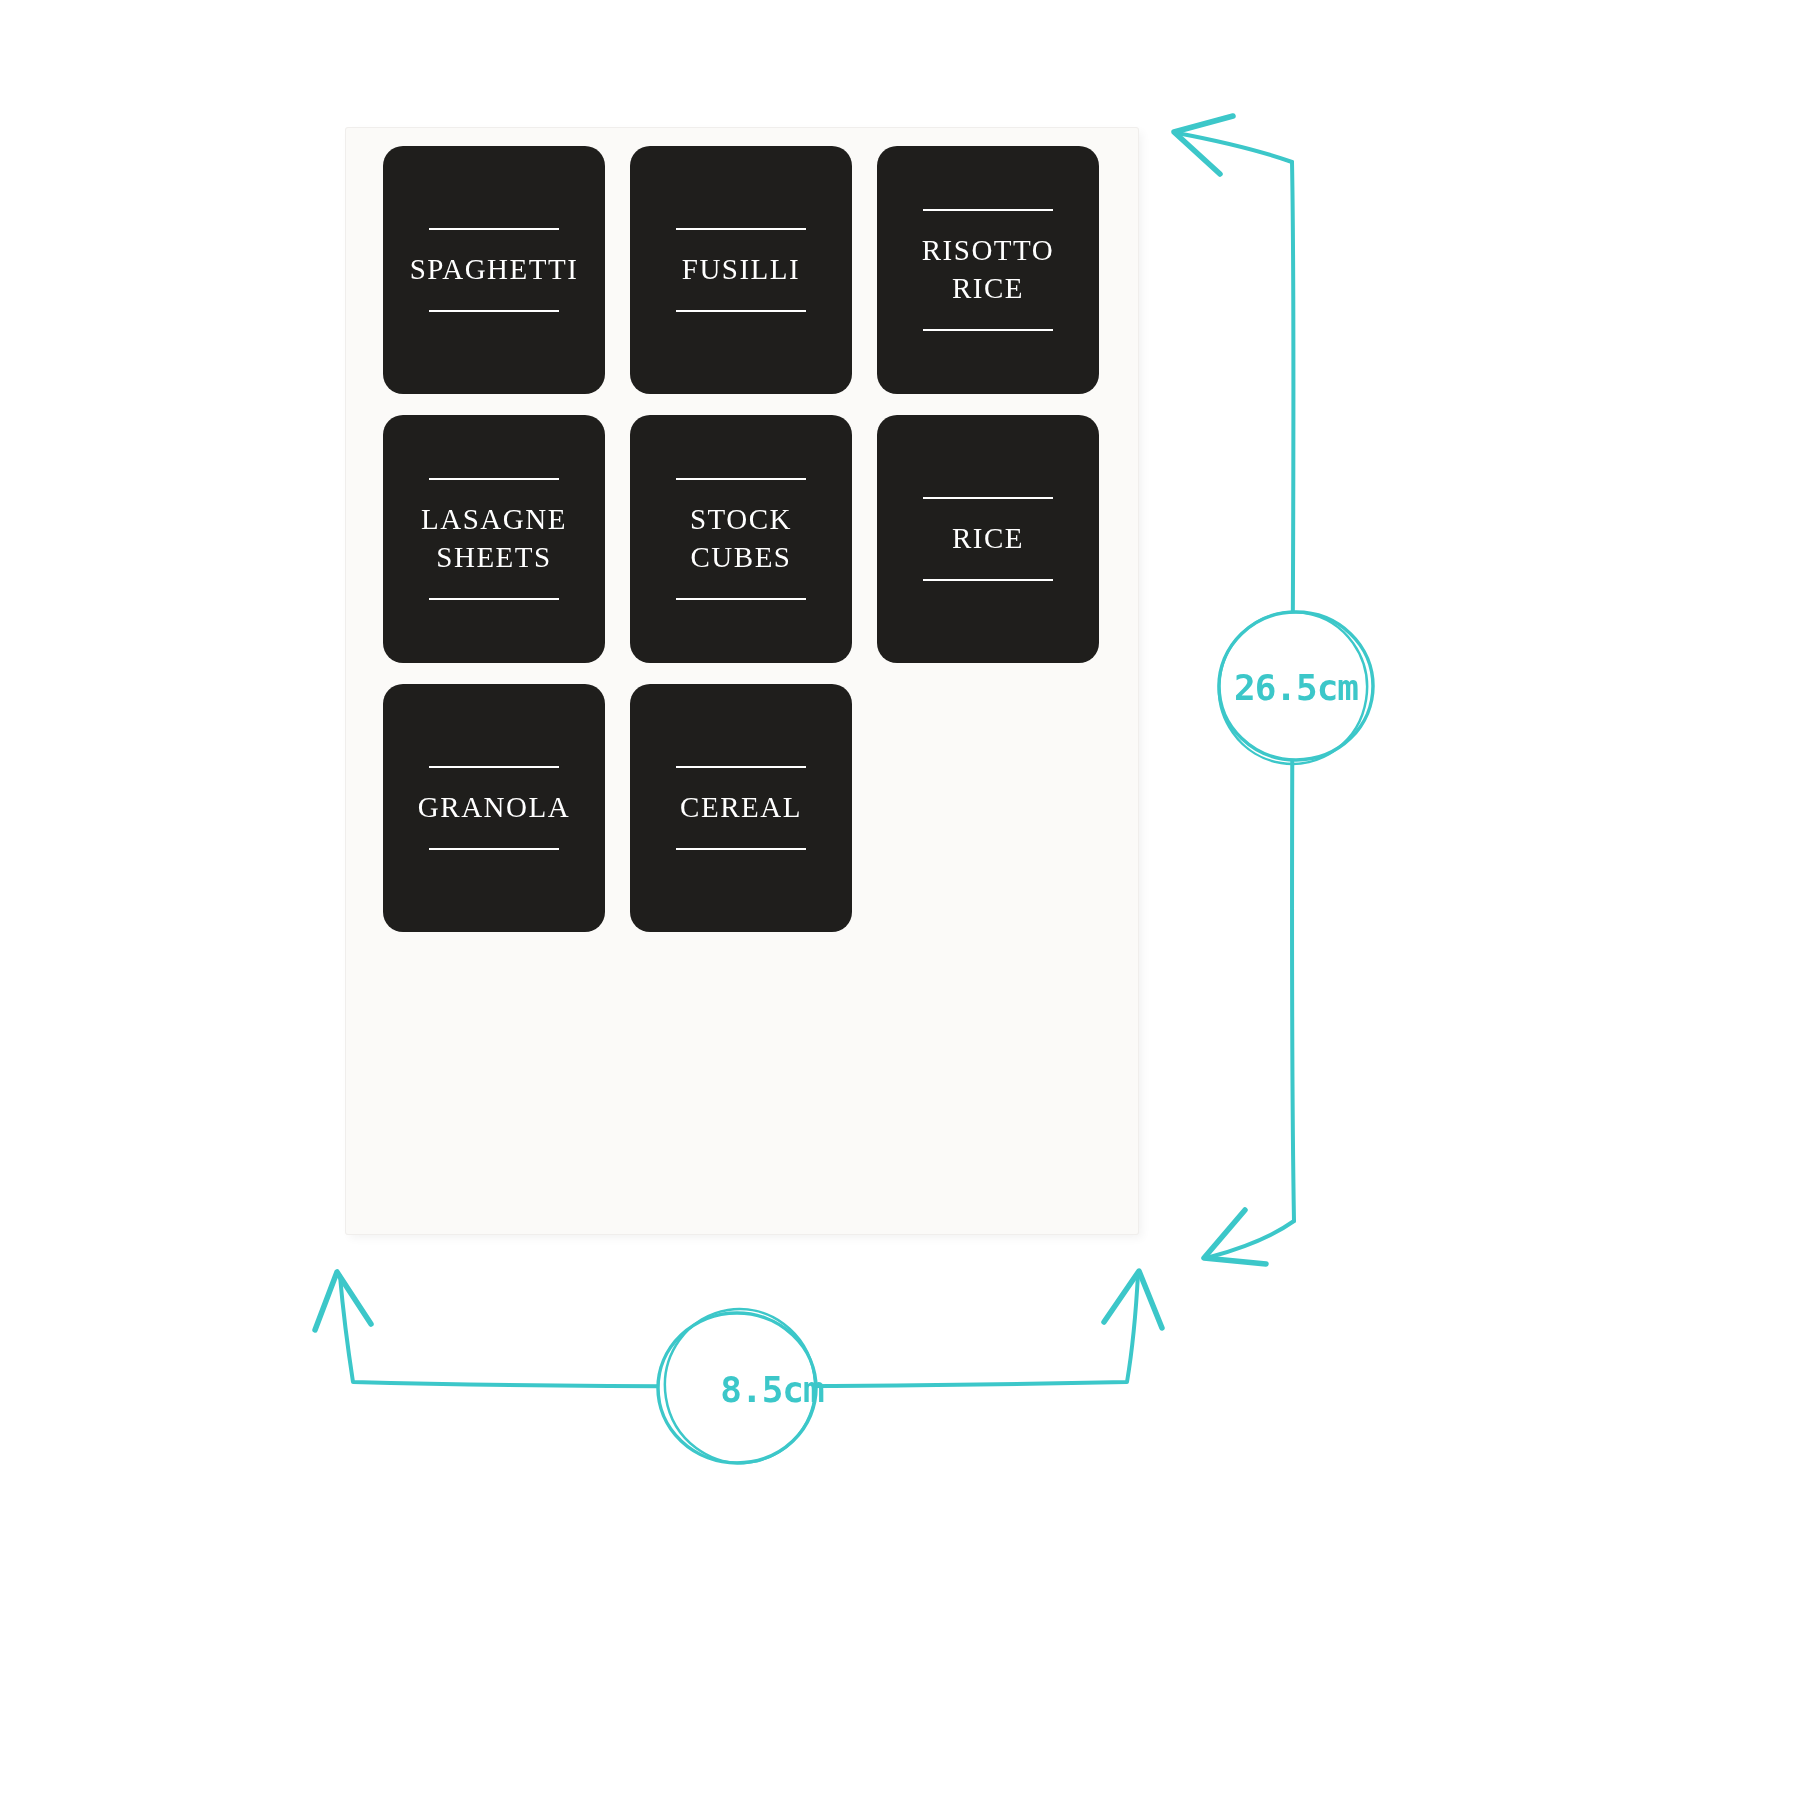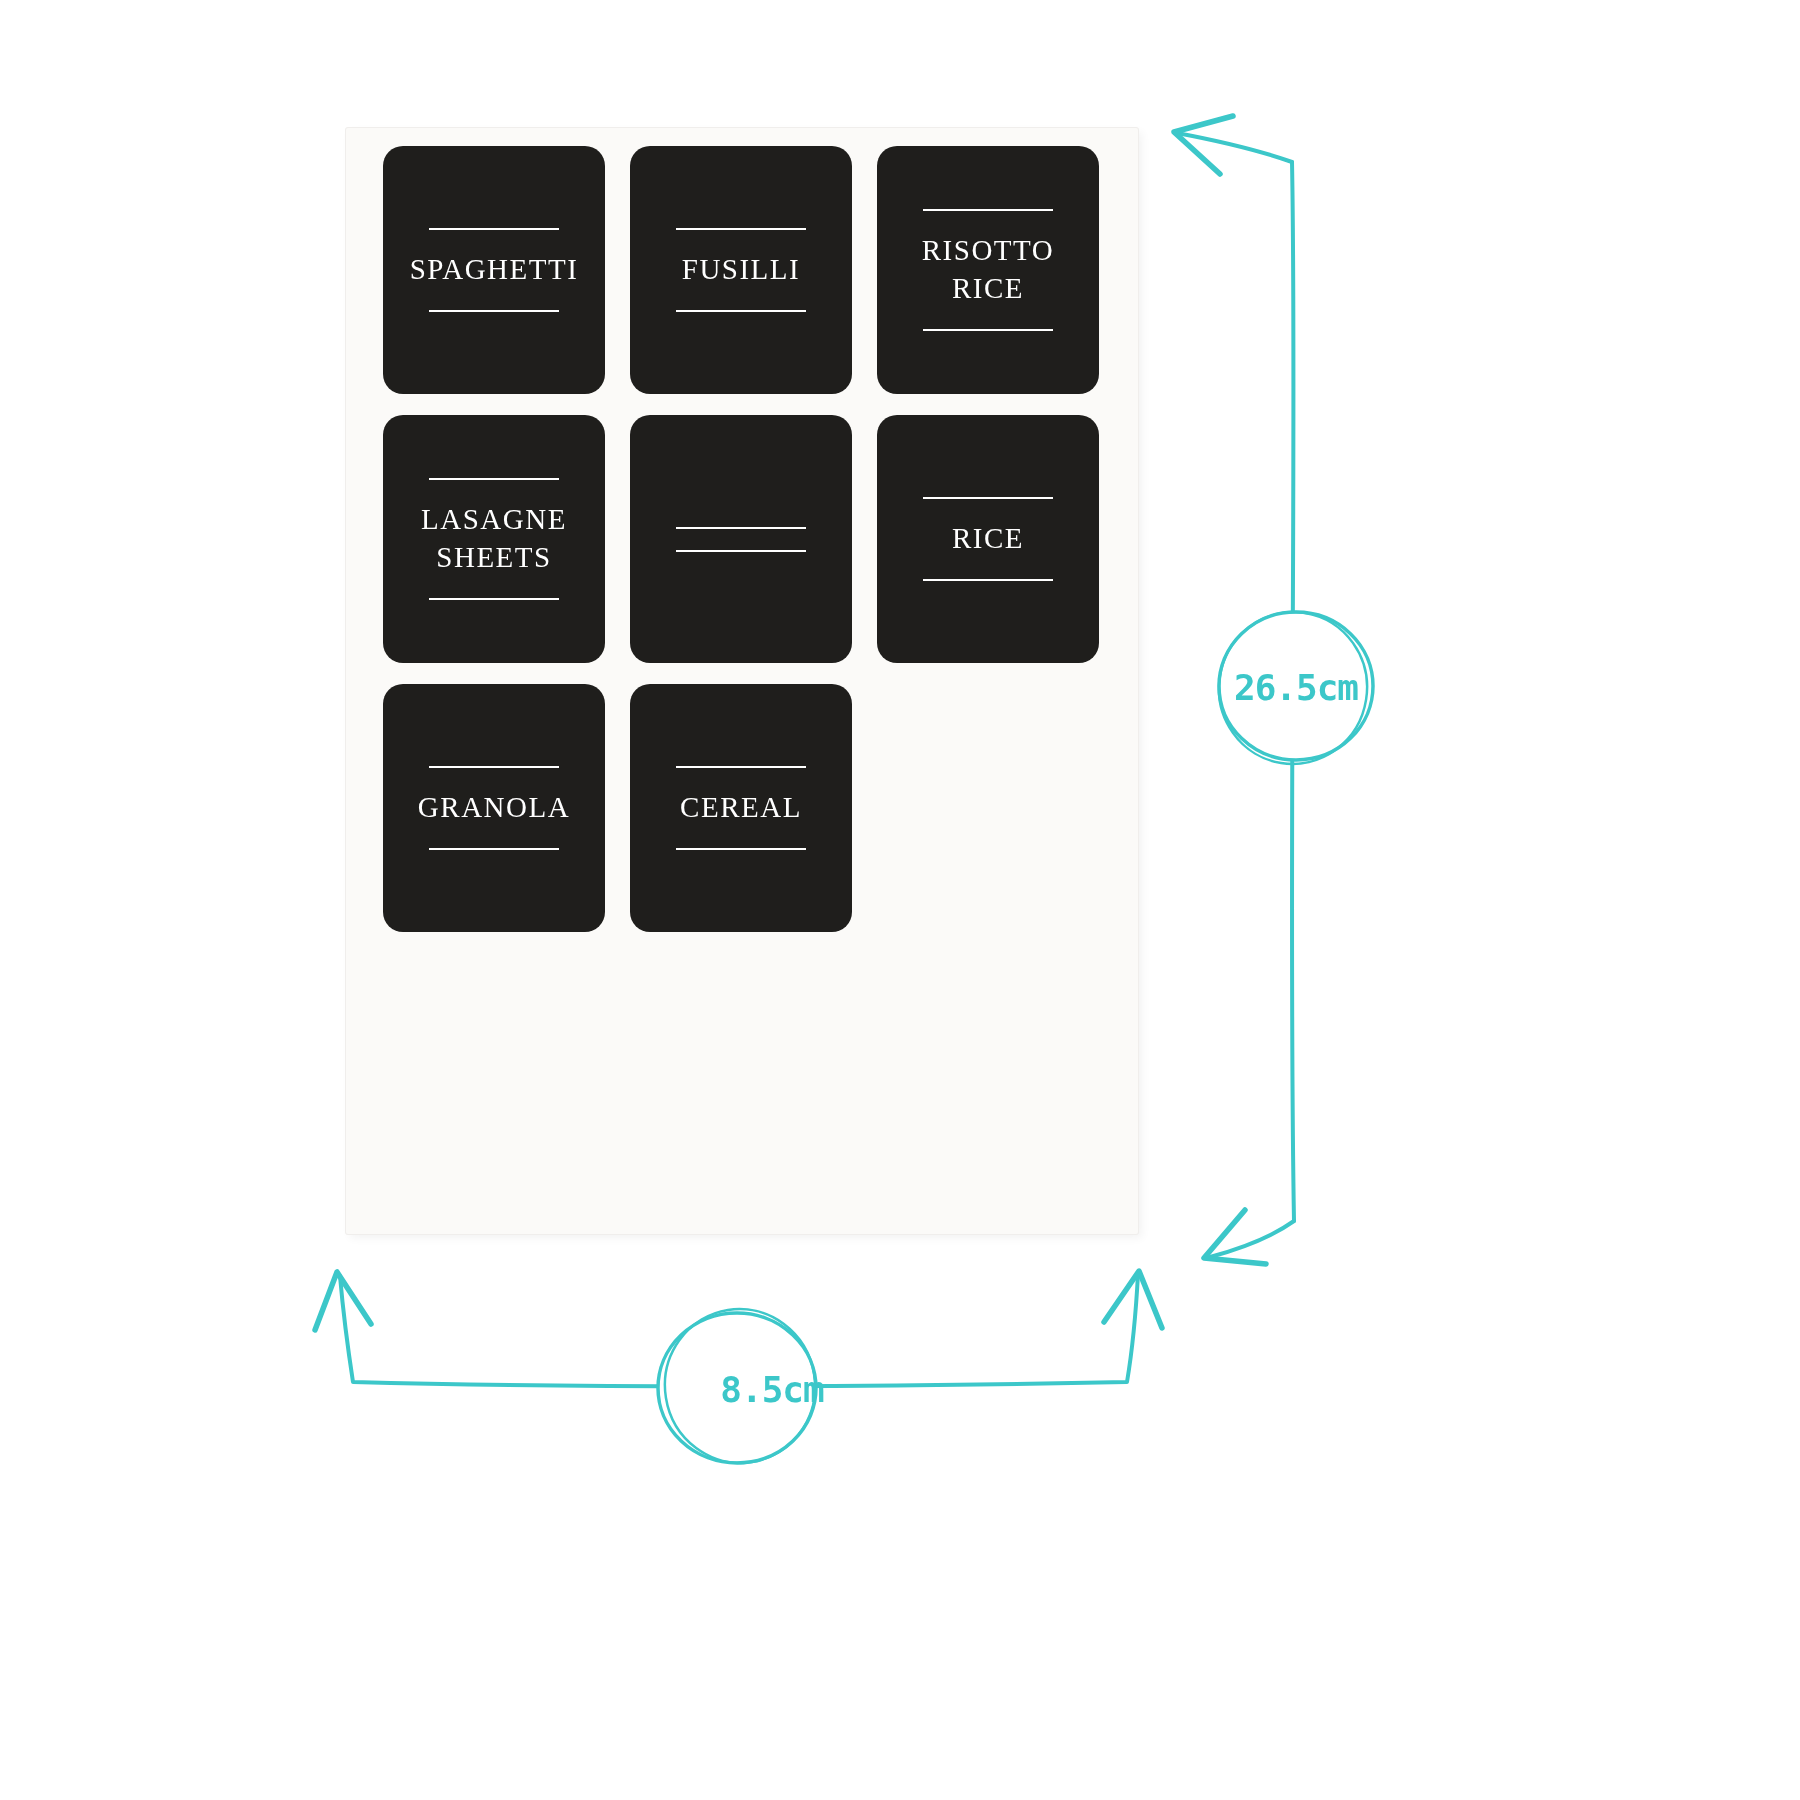--- a/index.html
+++ b/index.html
@@ -77,20 +77,21 @@
       <span class="label-text">RISOTTO RICE</span>
       <span class="rule"></span>
     </div>
     <div class="label">
       <span class="rule"></span>
       <span class="label-text">LASAGNE SHEETS</span>
       <span class="rule"></span>
     </div>
     <div class="label">
       <span class="rule"></span>
+      <span class="label-text">STOCK CUBES</span>
       <span class="rule"></span>
     </div>
     <div class="label">
       <span class="rule"></span>
       <span class="label-text">RICE</span>
       <span class="rule"></span>
     </div>
     <div class="label">
       <span class="rule"></span>
       <span class="label-text">GRANOLA</span>

